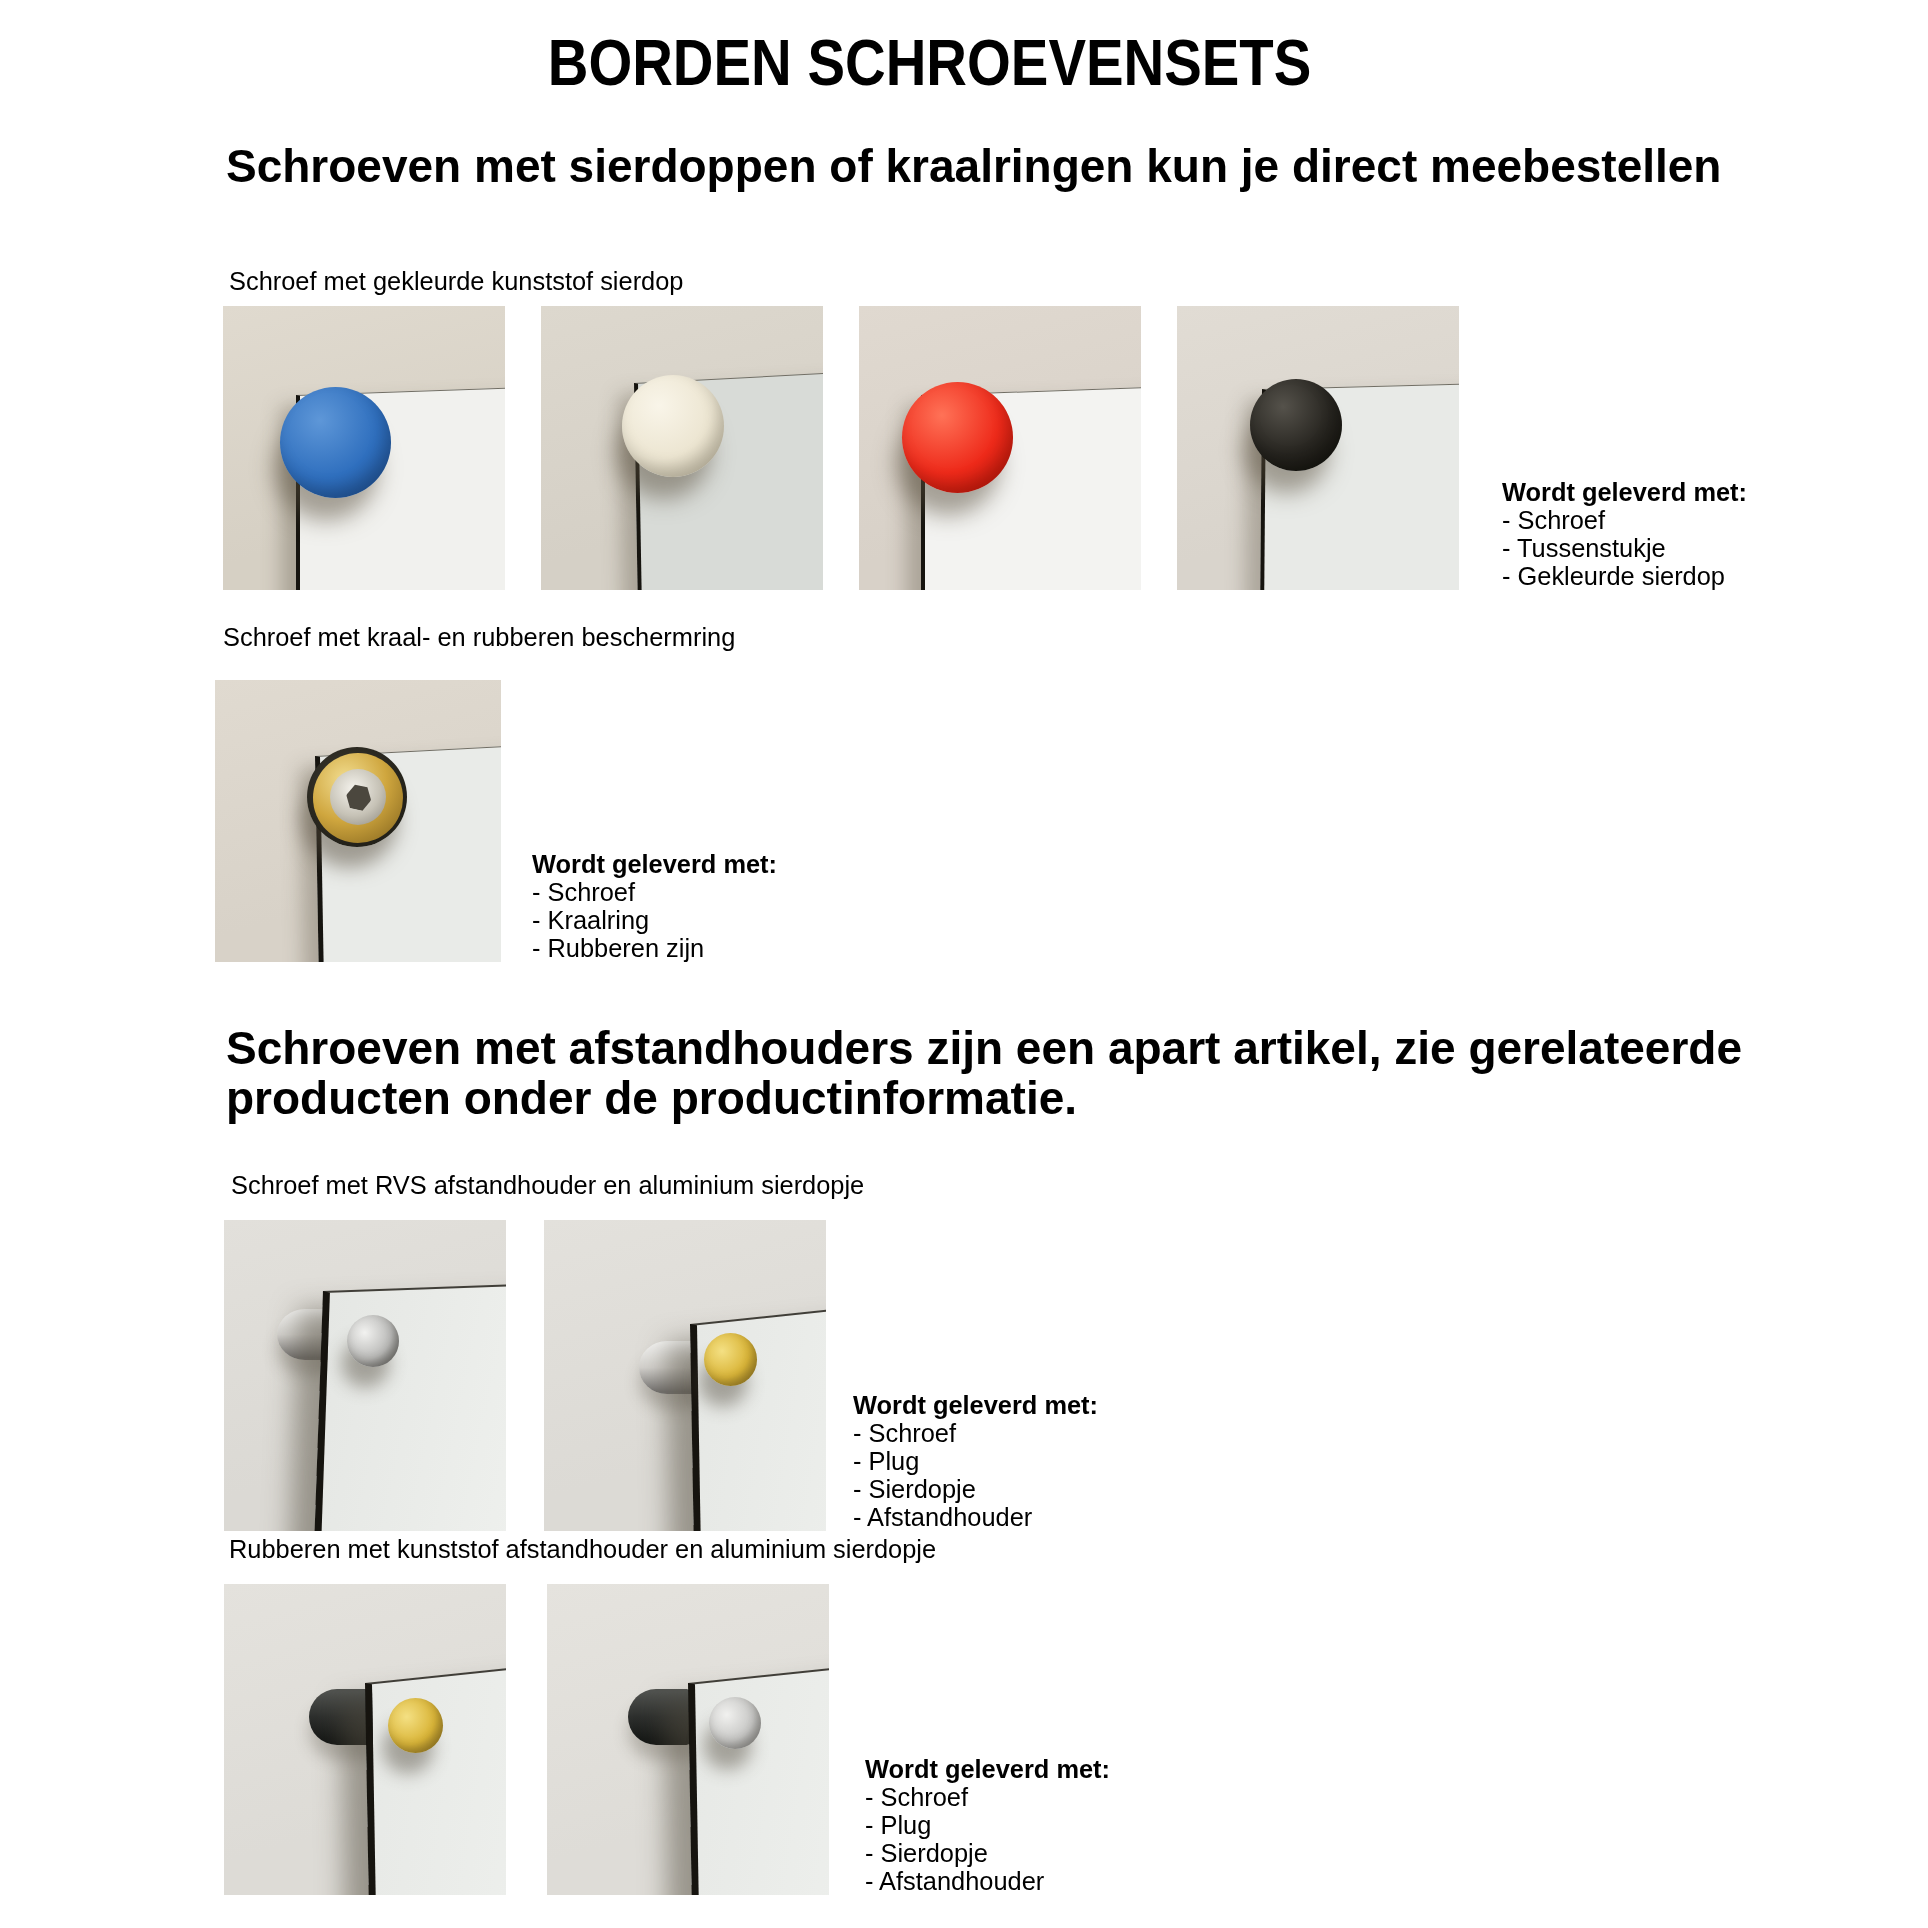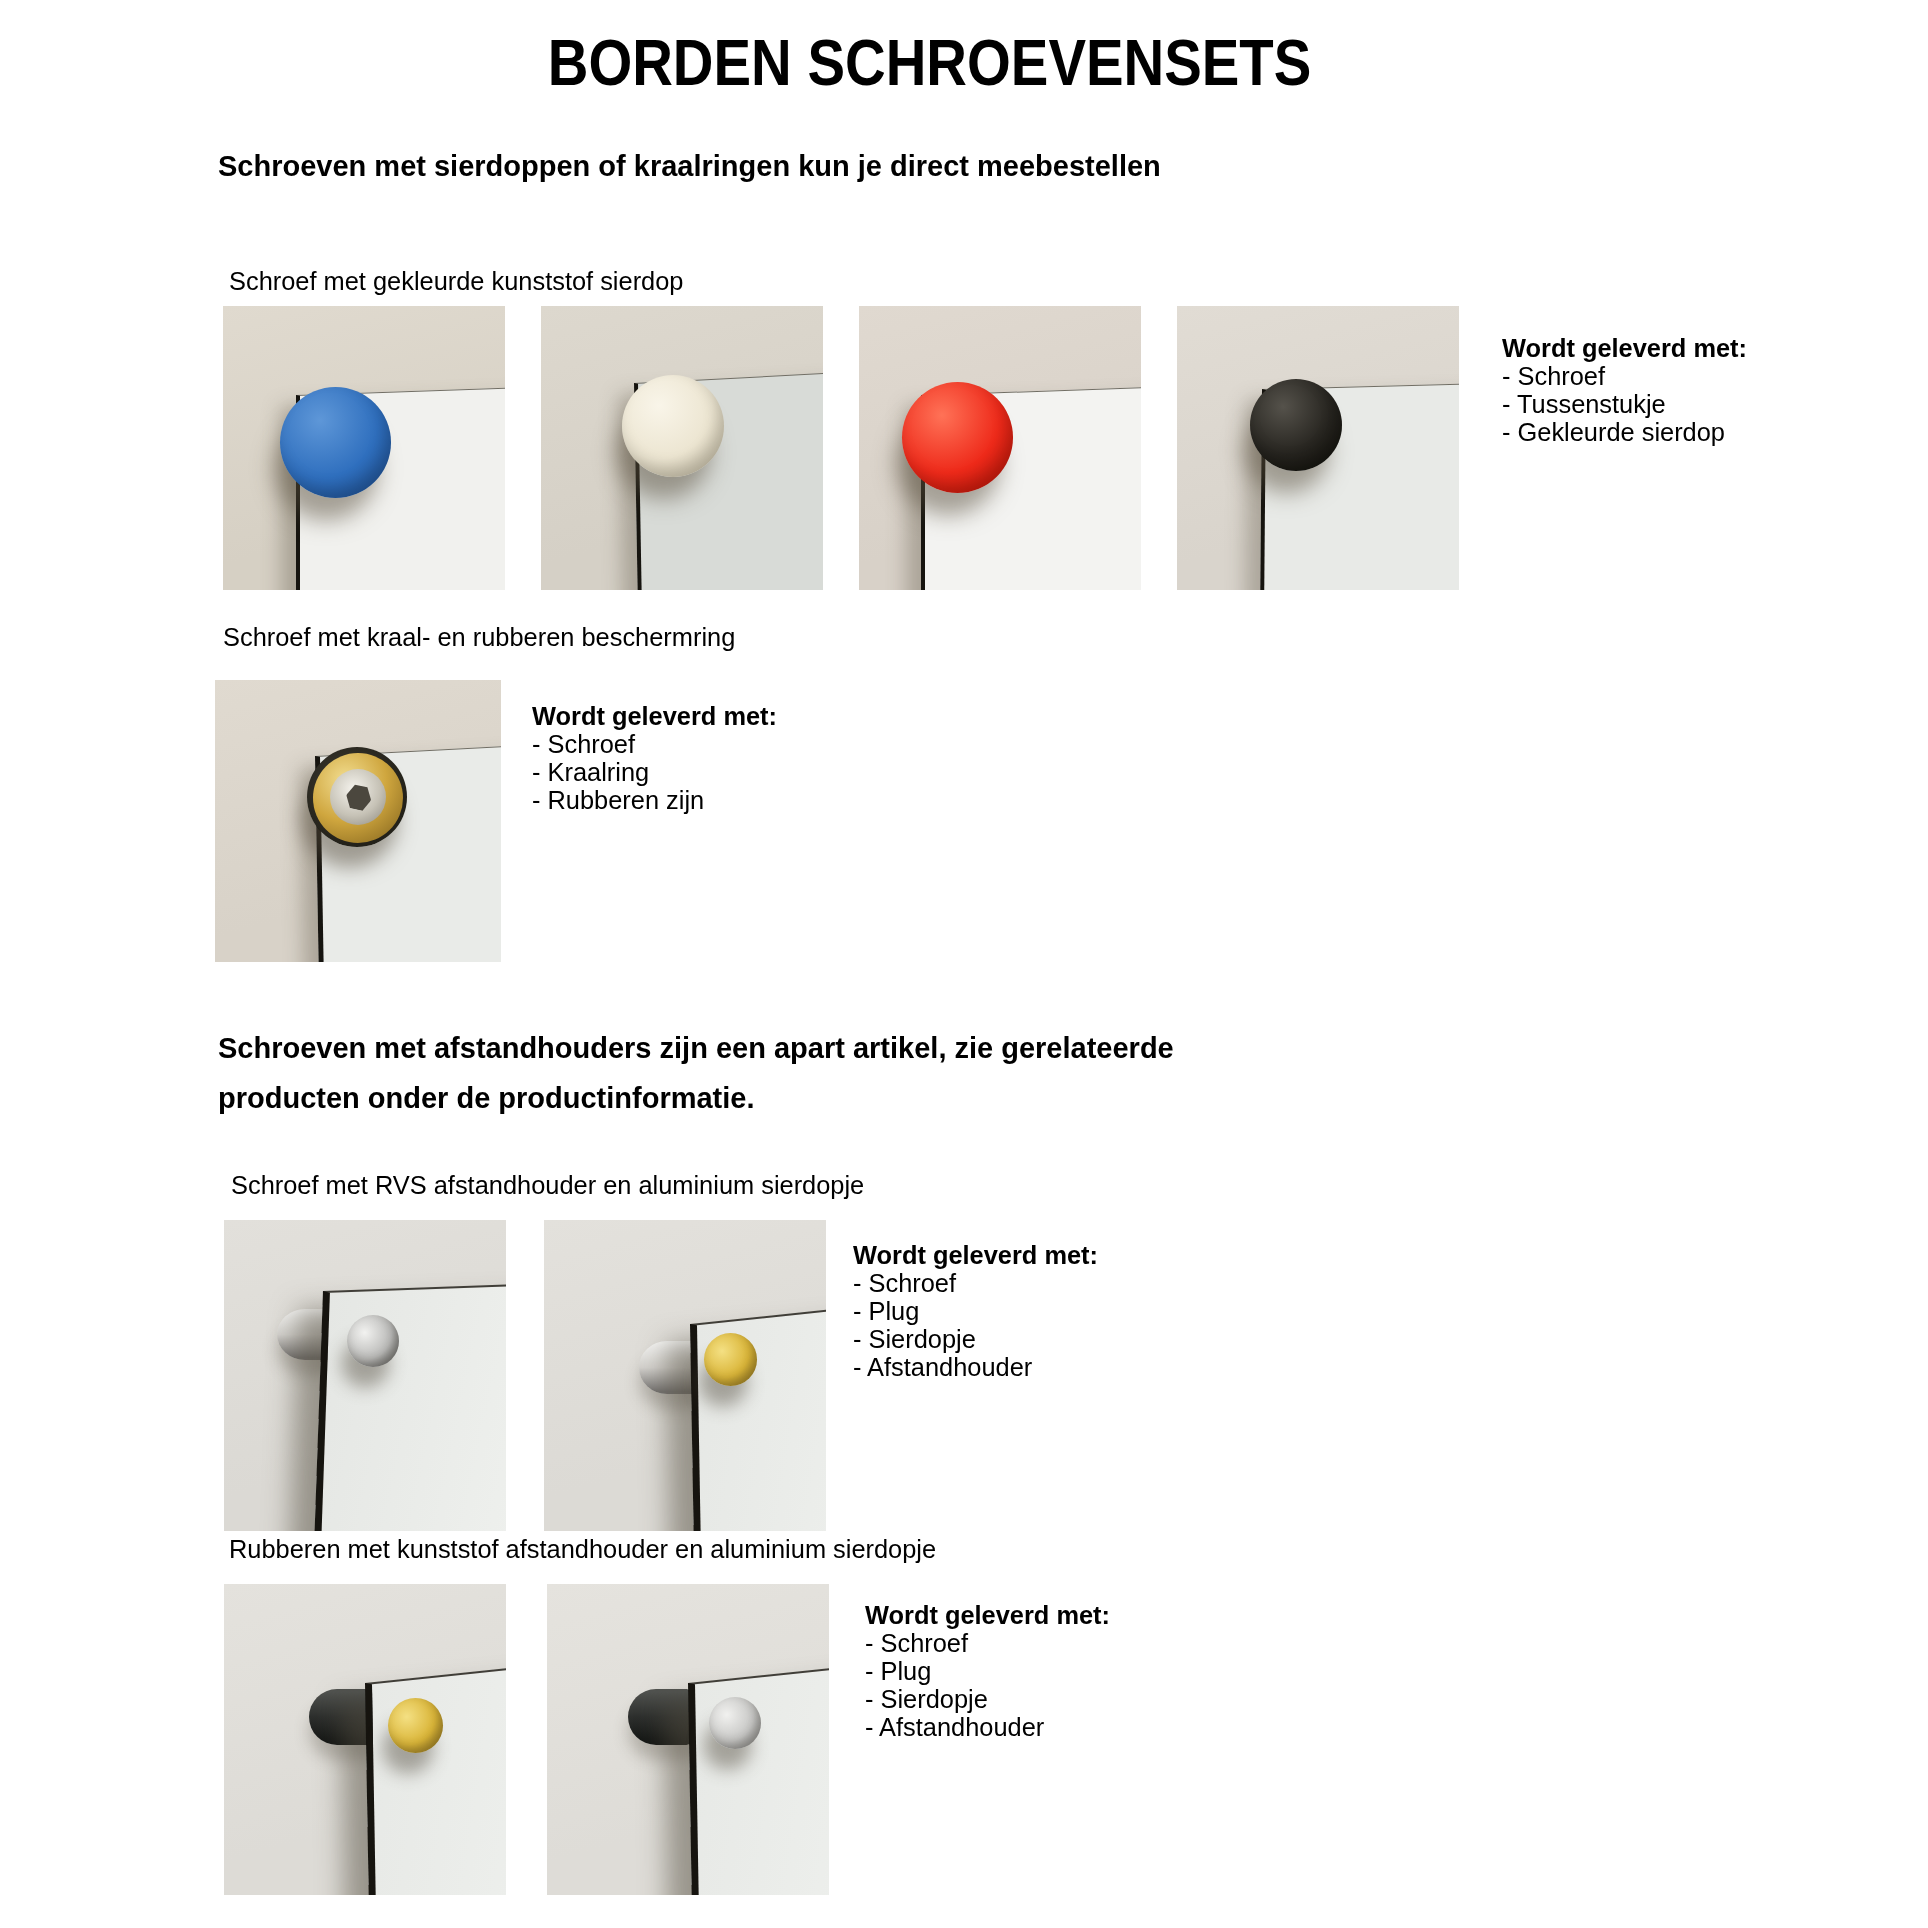--- a/index.html
+++ b/index.html
@@ -8,34 +8,34 @@
     background:#ffffff;color:#000;
     font-family:"Liberation Sans","DejaVu Sans",sans-serif;
   }
   .title{
     position:absolute;top:26px;left:0;width:1859px;margin:0;
     text-align:center;font-size:64px;font-weight:bold;
     transform:scaleX(0.88);transform-origin:50% 50%;
     white-space:nowrap;
   }
   .lead{
-    position:absolute;left:218px;
-    font-size:29px;font-weight:bold;line-height:50px;white-space:nowrap;
+    position:absolute;left:226px;
+    font-size:46px;font-weight:bold;line-height:50px;white-space:nowrap;
   }
   .intro{top:141px;}
   .note{top:1023px;}
   .caption{
     position:absolute;font-size:25.4px;line-height:29px;white-space:nowrap;
   }
   .cap1{left:229px;top:267px;}
   .cap2{left:223px;top:623px;}
   .cap3{left:231px;top:1171px;}
   .cap4{left:229px;top:1535px;}
 
-  .row{position:absolute;display:flex;align-items:flex-start;}
+  .row{position:absolute;display:flex;align-items:flex-end;}
   .row1{left:223px;top:306px;}
   .row2{left:215px;top:680px;}
   .row3{left:224px;top:1220px;}
   .row4{left:224px;top:1584px;}
   .row1 .photo + .photo{margin-left:36px;}
   .row3 .photo + .photo{margin-left:38px;}
   .row4 .photo + .photo{margin-left:41px;}
 
   .delivery{font-size:25.4px;line-height:28px;}
   .delivery .hd{font-weight:bold;}

